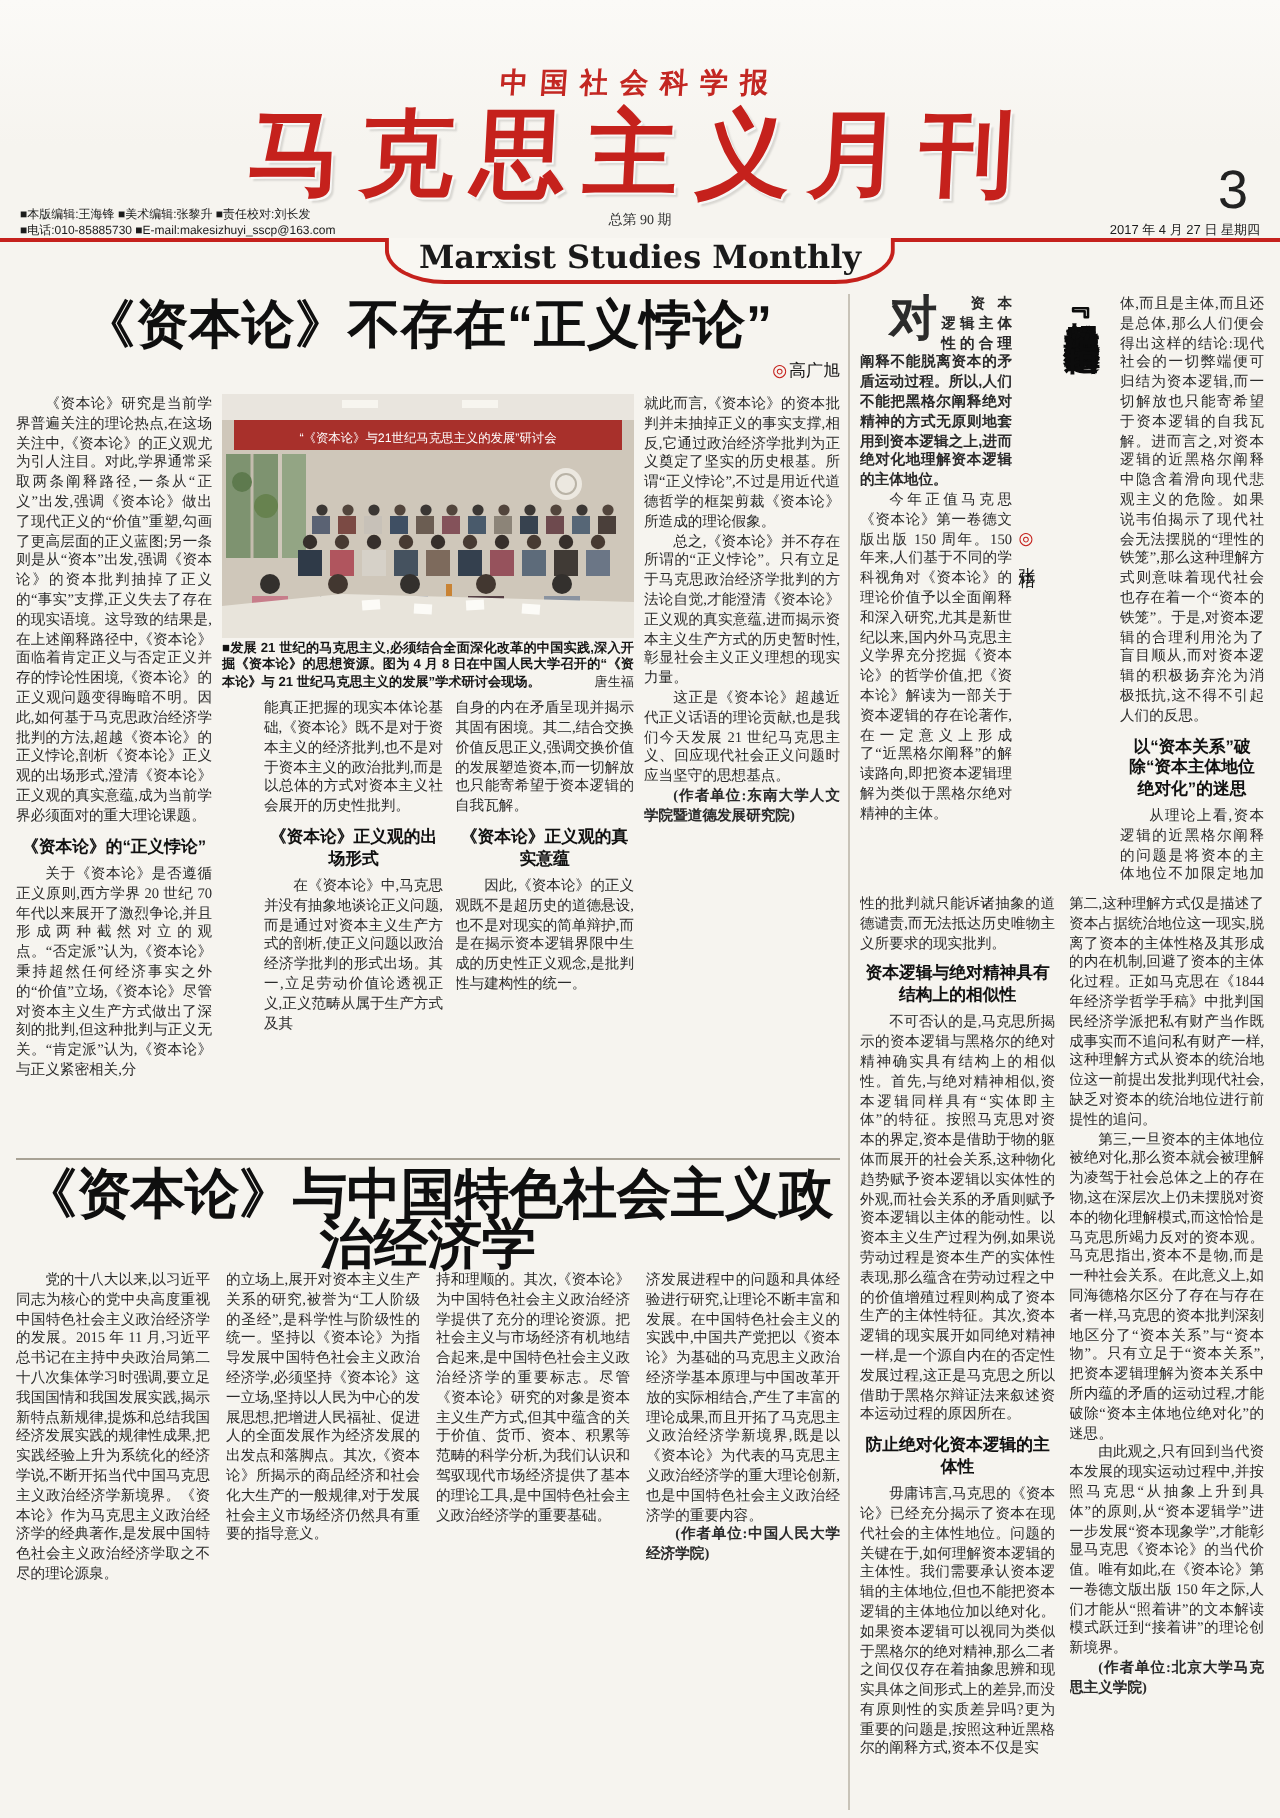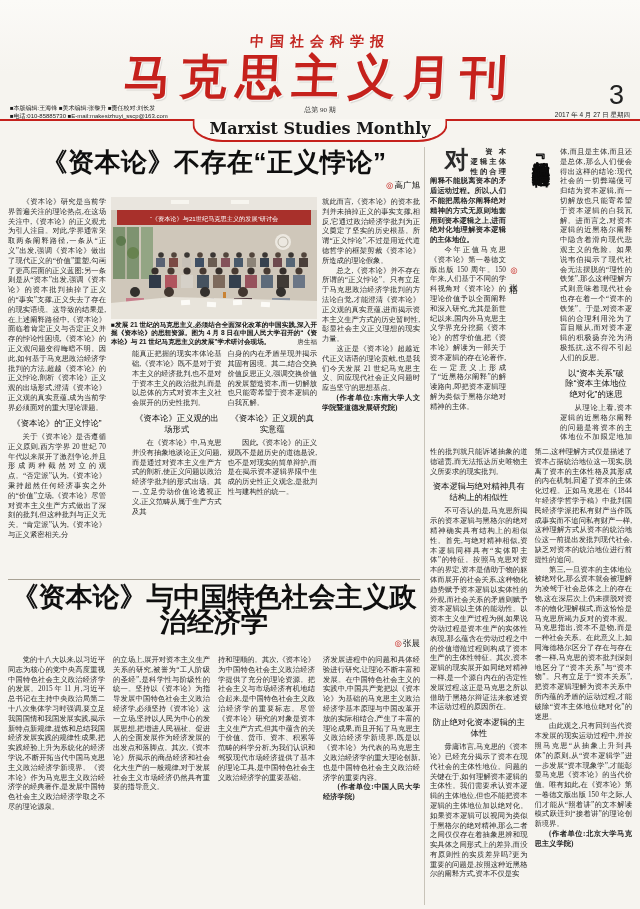--- a/index.html
+++ b/index.html
@@ -33,21 +33,21 @@
          color:#1a1a1a;white-space:nowrap;}
   
   .main{position:absolute;top:147px;left:8px;width:624px;height:758px;display:flex;}
   .lz{width:412px;flex:none;}
   .rz{flex:1;margin-left:4px;border-left:1px solid #c8c3b8;padding-left:5px;overflow:hidden;}
   
   .col p{margin:0;text-align:justify;text-indent:2em;font-size:7.3px;line-height:9.8px;}
   .col p.ni{text-indent:0;}
   .col p.endline{font-weight:bold;}
   .col h4{margin:5px 2px 4px;text-align:center;font-family:"Liberation Sans",sans-serif;
-          font-weight:normal;font-size:8.4px;line-height:10.5px;color:#111;}
+          font-weight:bold;font-size:8.4px;line-height:10.5px;color:#111;}
   .col{overflow:hidden;}
   .byline{text-align:right;font-size:8.5px;margin:3px 0 5px;color:#111;}
   .dot{color:#c5211c;margin-right:1px;}
   
   .a1 h1{margin:0;text-align:center;font-family:"Liberation Sans","DejaVu Sans",sans-serif;
          font-weight:900;font-size:26px;line-height:30px;letter-spacing:0.5px;color:#0f0f0f;}
   .a1b{display:flex;height:378px;}
   .c1,.c4{width:98px;flex:none;}
   .mid{width:206px;flex:none;margin:0 5px;display:flex;flex-direction:column;}
   .photo{margin:0;width:206px;height:122px;background:#cfc7ba;}
@@ -220,23 +220,20 @@
               <p class="ni">就此而言,《资本论》的资本批判并未抽掉正义的事实支撑,相反,它通过政治经济学批判为正义奠定了坚实的历史根基。所谓“正义悖论”,不过是用近代道德哲学的框架剪裁《资本论》所造成的理论假象。</p>
               <p>总之,《资本论》并不存在所谓的“正义悖论”。只有立足于马克思政治经济学批判的方法论自觉,才能澄清《资本论》正义观的真实意蕴,进而揭示资本主义生产方式的历史暂时性,彰显社会主义正义理想的现实力量。</p>
               <p>这正是《资本论》超越近代正义话语的理论贡献,也是我们今天发展 21 世纪马克思主义、回应现代社会正义问题时应当坚守的思想基点。</p>
               <p class="endline">(作者单位:东南大学人文学院暨道德发展研究院)</p>
             </div>
         </div>
       </article>
 
       <article class="a2">
         <h2>《资本论》与中国特色社会主义政治经济学</h2>
-        <div class="byline">
-          <span class="dot">◎</span><span>张晨</span>
-        </div>
         <div class="a2b">
           <div class="col">
               <p>党的十八大以来,以习近平同志为核心的党中央高度重视中国特色社会主义政治经济学的发展。2015 年 11 月,习近平总书记在主持中央政治局第二十八次集体学习时强调,要立足我国国情和我国发展实践,揭示新特点新规律,提炼和总结我国经济发展实践的规律性成果,把实践经验上升为系统化的经济学说,不断开拓当代中国马克思主义政治经济学新境界。《资本论》作为马克思主义政治经济学的经典著作,是发展中国特色社会主义政治经济学取之不尽的理论源泉。</p>
             </div>
           <div class="col">
               <p class="ni">的立场上,展开对资本主义生产关系的研究,被誉为“工人阶级的圣经”,是科学性与阶级性的统一。坚持以《资本论》为指导发展中国特色社会主义政治经济学,必须坚持《资本论》这一立场,坚持以人民为中心的发展思想,把增进人民福祉、促进人的全面发展作为经济发展的出发点和落脚点。其次,《资本论》所揭示的商品经济和社会化大生产的一般规律,对于发展社会主义市场经济仍然具有重要的指导意义。</p>
             </div>
           <div class="col">
               <p class="ni">持和理顺的。其次,《资本论》为中国特色社会主义政治经济学提供了充分的理论资源。把社会主义与市场经济有机地结合起来,是中国特色社会主义政治经济学的重要标志。尽管《资本论》研究的对象是资本主义生产方式,但其中蕴含的关于价值、货币、资本、积累等范畴的科学分析,为我们认识和驾驭现代市场经济提供了基本的理论工具,是中国特色社会主义政治经济学的重要基础。</p>
             </div>

